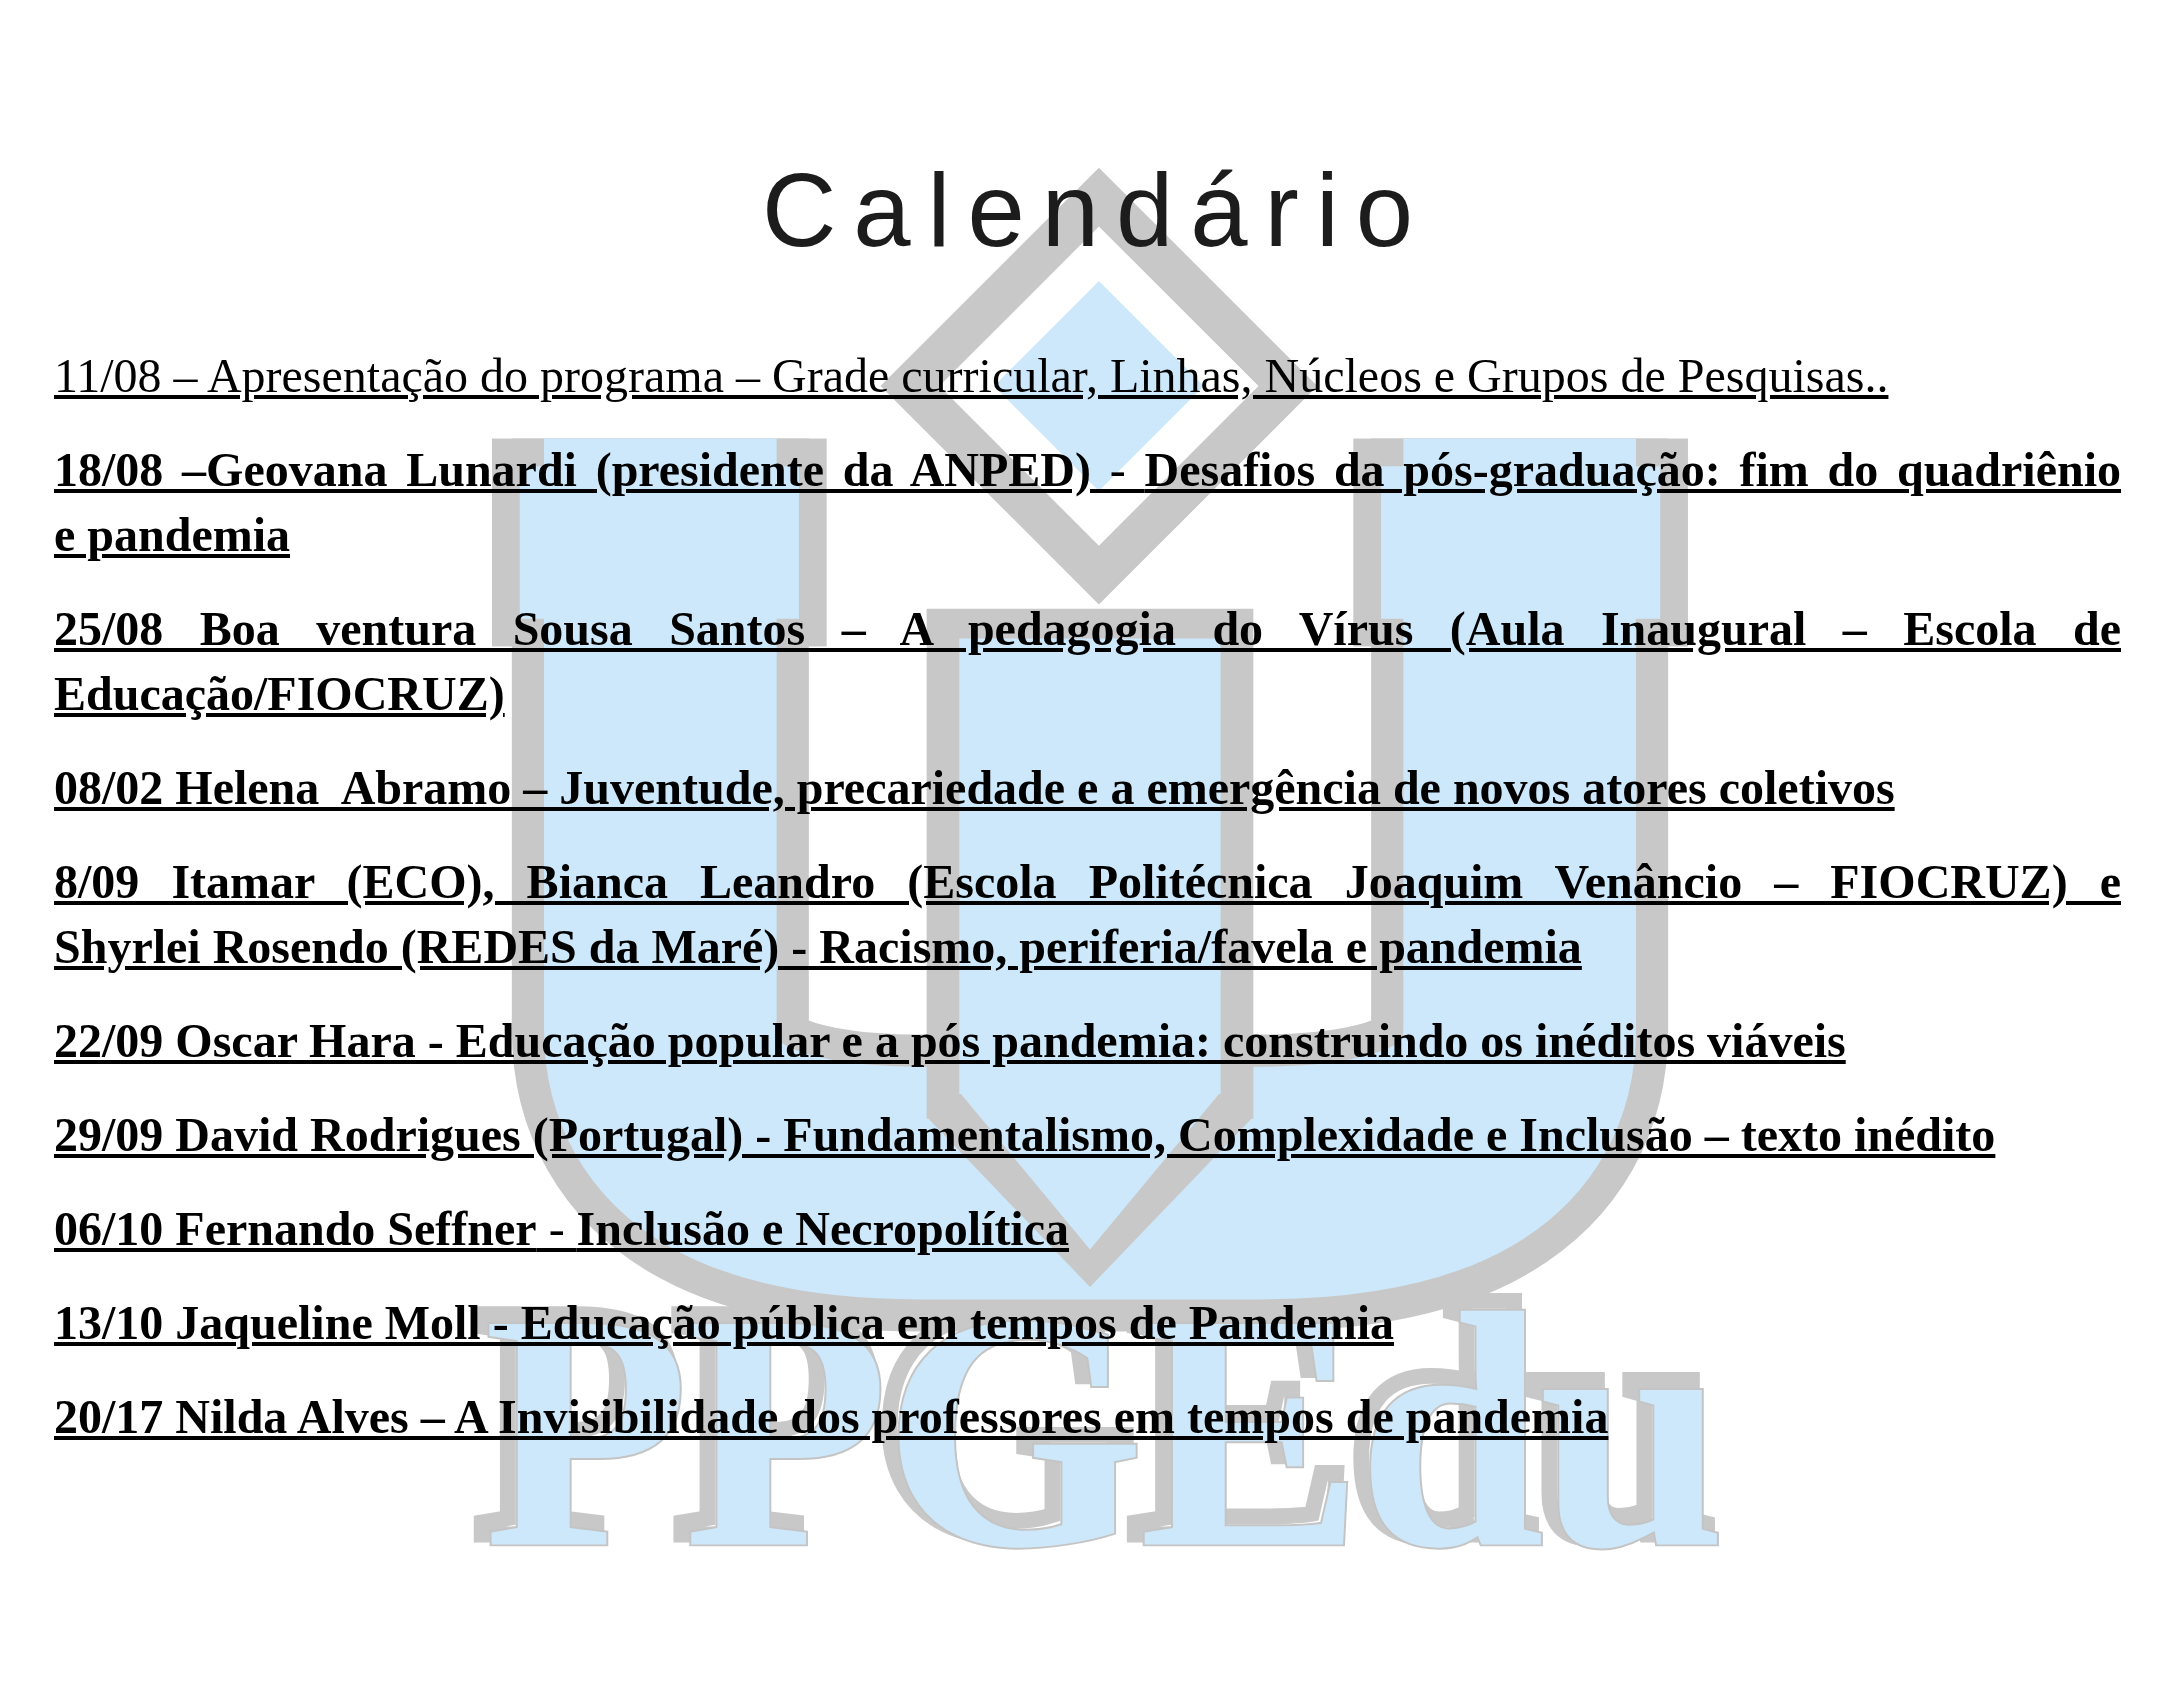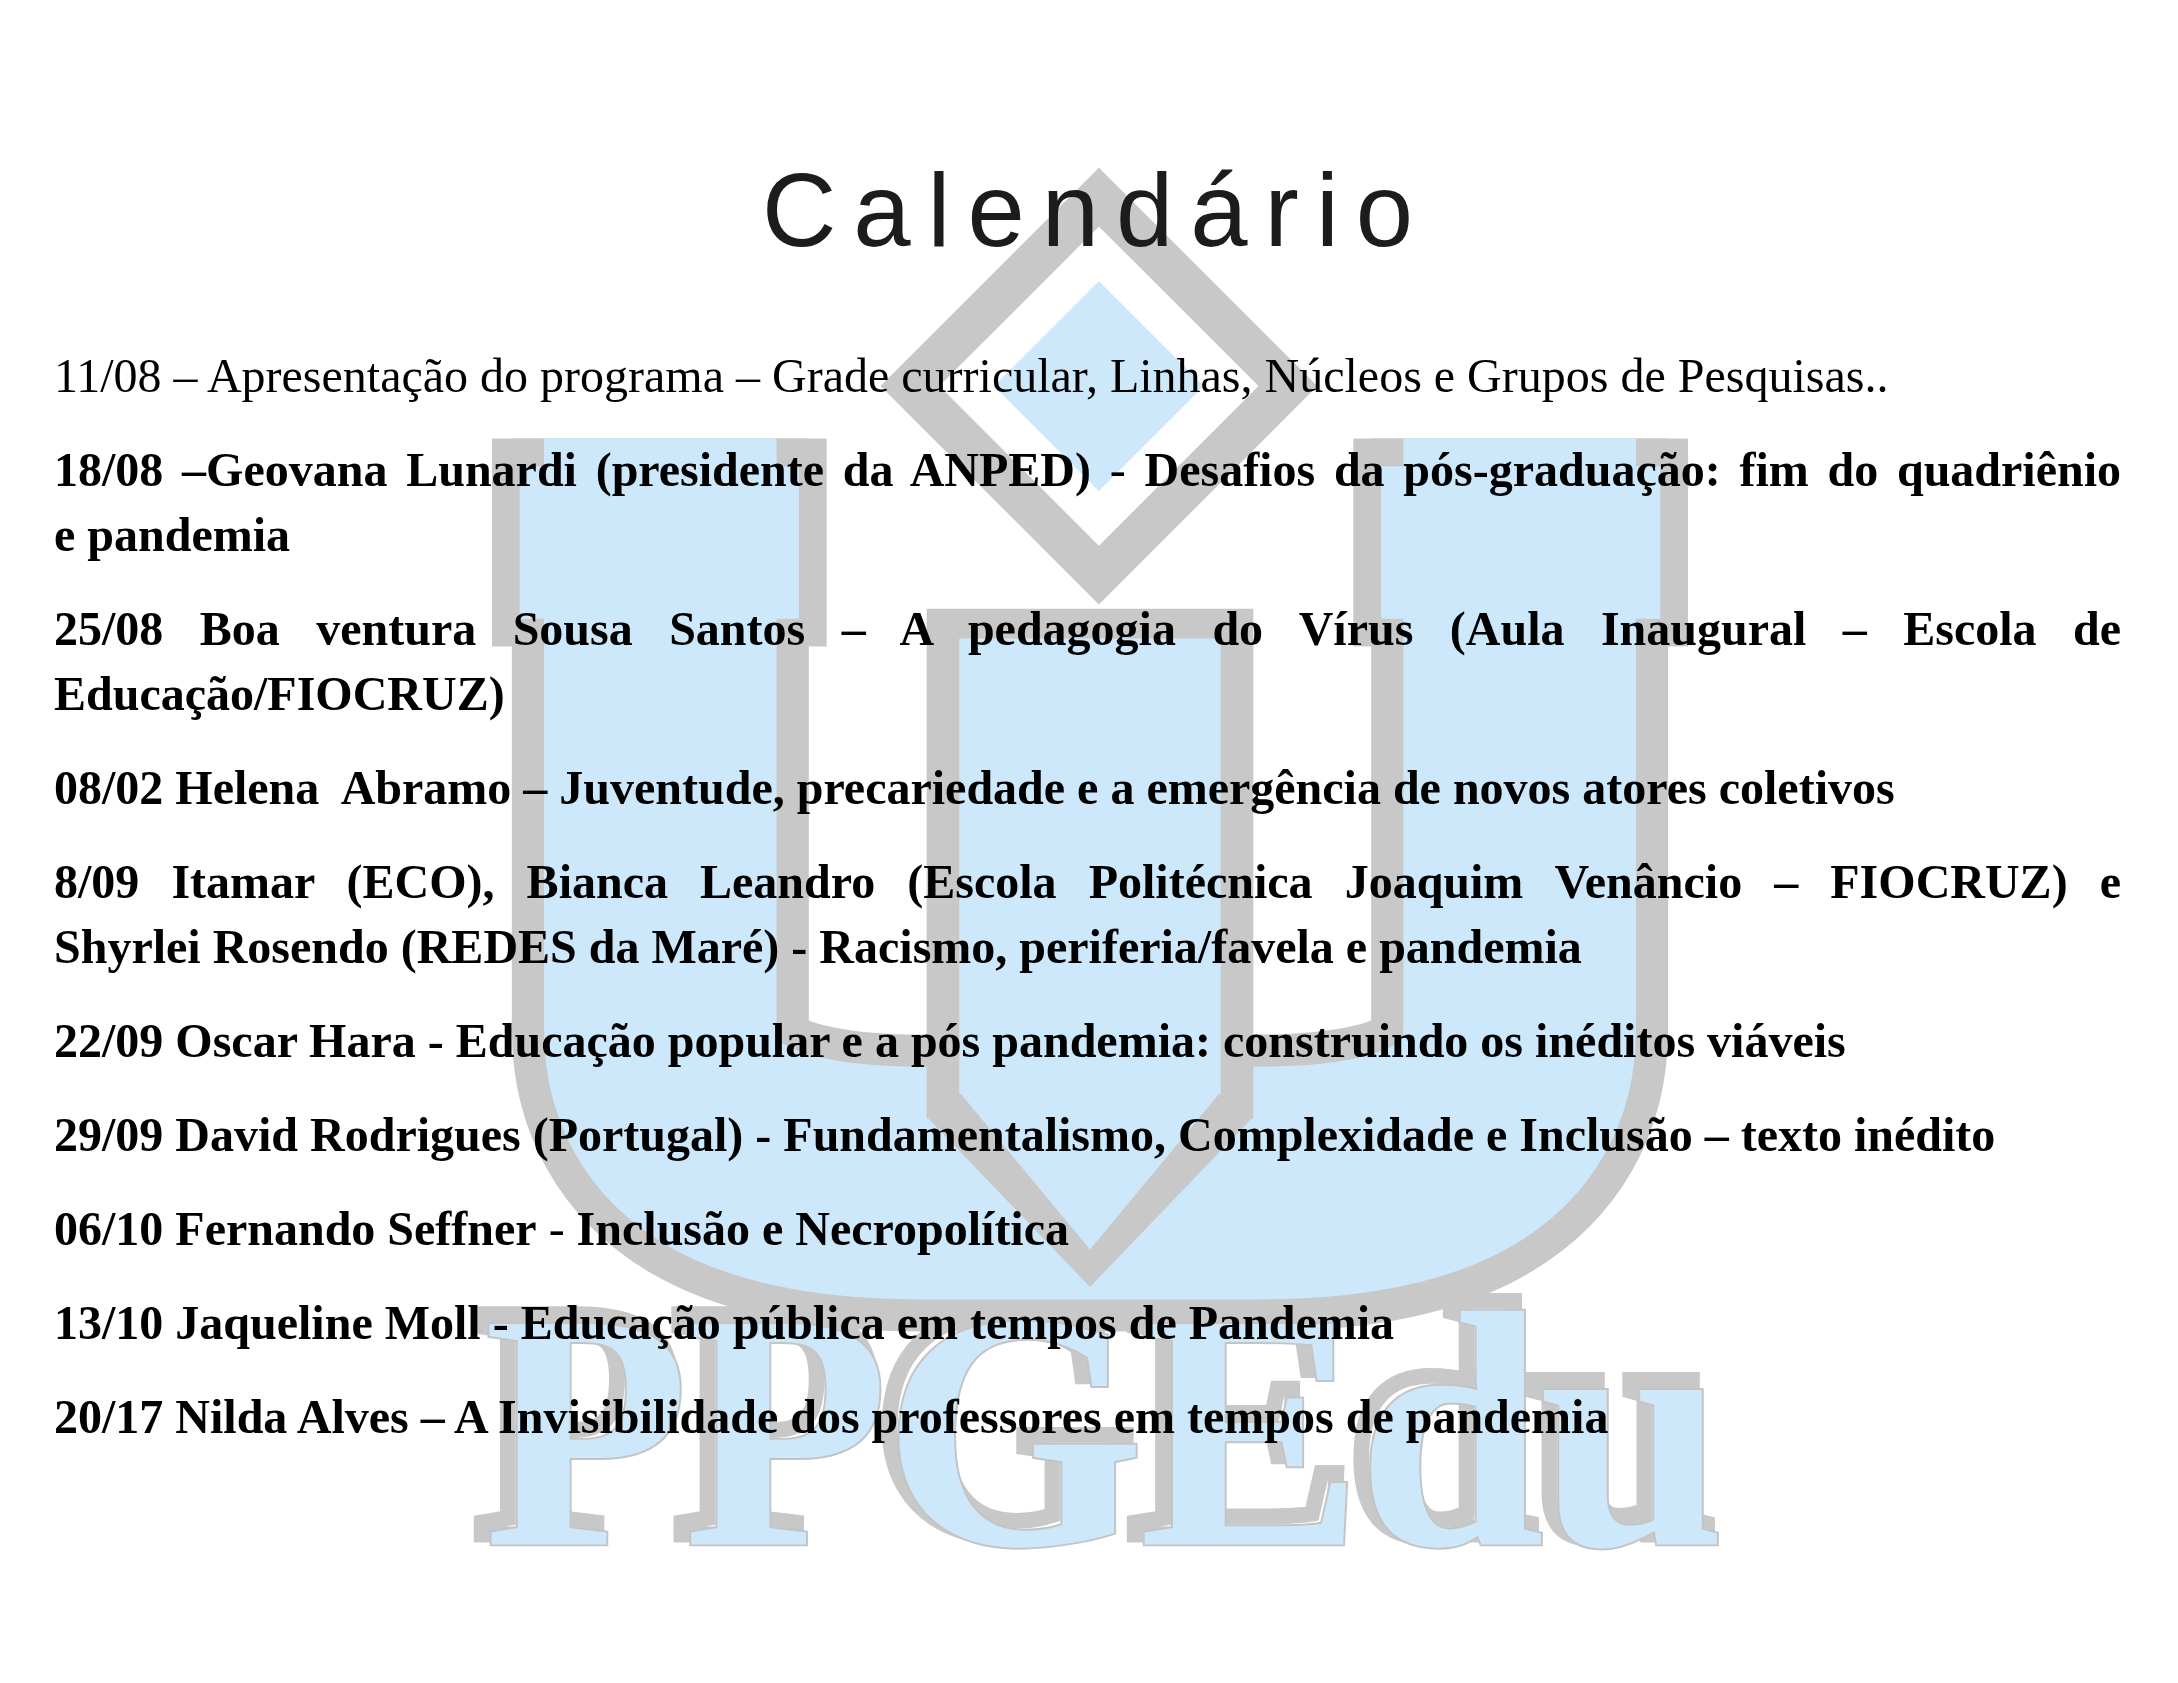--- a/index.html
+++ b/index.html
@@ -23,21 +23,21 @@
     font-size:103px;line-height:1;
     letter-spacing:17px;
     color:#1c1c1c;
   }
   .schedule{
     margin-top:81px;
     font-size:48px;
     color:#000000;
   }
   .para{margin:0 0 29px 0;}
-  .line{line-height:65px;}
+  .line{line-height:65px;text-decoration:underline;}
   .line.nw{white-space:pre;}
   .line.justify{text-align:justify;text-align-last:justify;}
   .seg-b{font-weight:bold;}
   .seg-r{font-weight:normal;}
 </style>
 </head>
 <body>
 
 <svg class="wm" viewBox="0 0 2200 1700" xmlns="http://www.w3.org/2000/svg">
 

